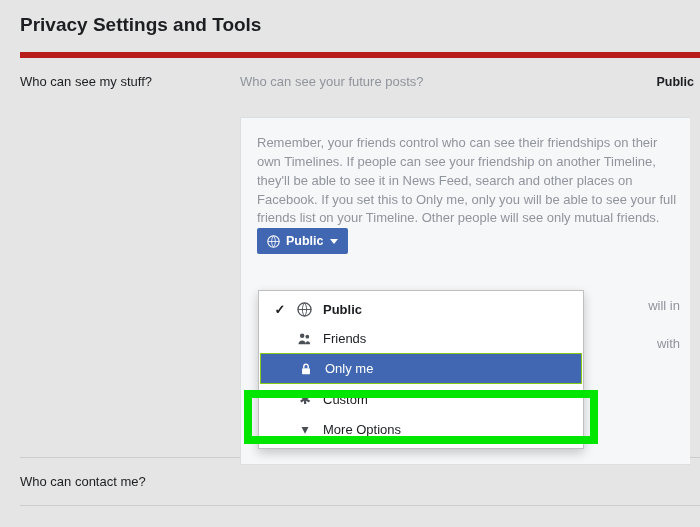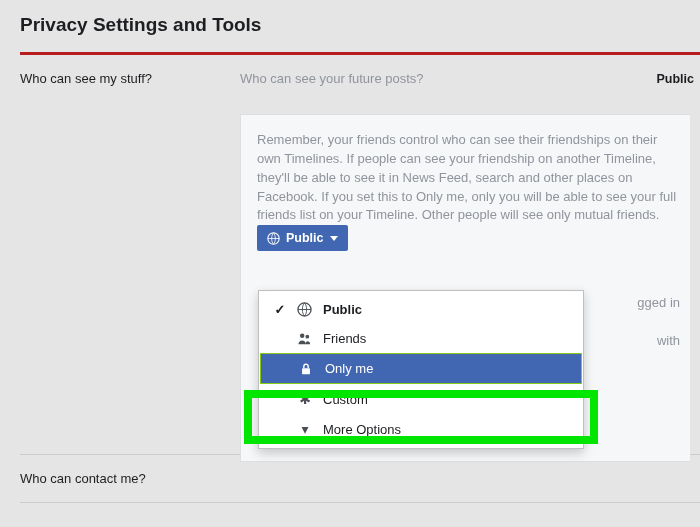--- a/index.html
+++ b/index.html
@@ -12,21 +12,21 @@
     position: relative;
     color: #1c1e21;
     font-size: 13px;
   }
   .container { padding: 8px 0 0 20px; }
   .page-title {
     font-size: 19px;
     font-weight: bold;
     color: #1c1e21;
     padding: 6px 0 16px 0;
-    border-bottom: 3px solid #b91c1c;
+    border-bottom: 6px solid #b91c1c;
   }
   .section {
     display: flex;
     border-bottom: 1px solid #ccc;
     padding: 16px 0;
   }
   .section-label {
     width: 220px;
     flex-shrink: 0;
     font-weight: normal;
@@ -159,21 +159,21 @@
         <button class="fb-btn">
           <span>
             <svg width="13" height="13" viewBox="0 0 16 16">
                 <circle cx="8" cy="8" r="7" fill="none" stroke="#fff" stroke-width="1.3"></circle>
                 <path d="M1 8 h14 M8 1 c3 3 3 11 0 14 M8 1 c-3 3 -3 11 0 14" stroke="#fff" stroke-width="1" fill="none"></path>
               </svg>
           </span>
           <span>Public</span>
           <span class="caret"></span>
         </button>
-        <div style="position:absolute;right:10px;top:180px" class="covered-text">gged in</div>
+        <div style="position:absolute;right:10px;top:180px" class="covered-text">will in</div>
         <div style="position:absolute;right:10px;top:218px" class="covered-text">with</div>
       </div>
     </div>
   </div>
 
   <div style="border-top:1px solid #ccc;margin-top:-8px"></div>
 
   <div class="section">
     <div class="section-label">Who can contact me?</div>
   </div>

